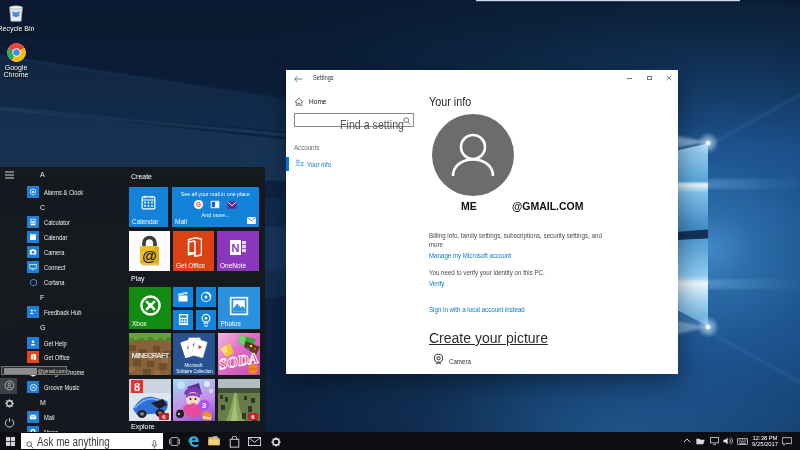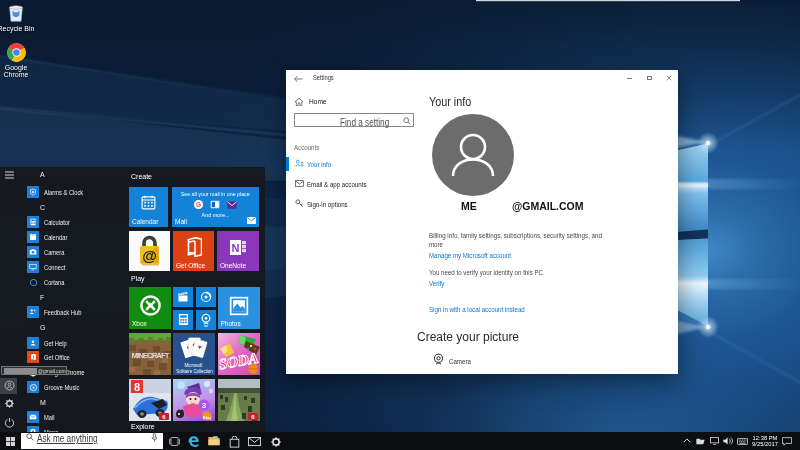--- a/index.html
+++ b/index.html
@@ -8,21 +8,21 @@
 .abs { position:absolute; }
 
 
 #wall { position:absolute; top:0; left:0; width:800px; height:450px; }
 
 
 .dicon { position:absolute; width:60px; text-align:center; color:#fff; font-size:7px; text-shadow:0 1px 2px rgba(0,0,0,.9); }
 
 
 #taskbar { position:absolute; left:0; top:432px; width:800px; height:18px; background:#0c0e12; z-index:60; }
-#tb-search { position:absolute; left:21px; top:1px; width:142px; height:16px; background:#fff; display:flex; align-items:flex-start; font-size:10px; color:#3a3a3a;text-decoration:underline; }
+#tb-search { position:absolute; left:21px; top:1px; width:142px; height:16px; background:#fff; display:flex; align-items:flex-end; font-size:12px; color:#3a3a3a; }
 
 
 #startmenu { position:absolute; left:0; top:167px; width:265px; height:265px; background:rgba(21,25,31,0.98); z-index:40; color:#eee; }
 .appitem { position:absolute; height:14px; display:flex; align-items:center; font-size:7px; color:#eee; }
 .appitem .ic { width:12px; height:12px; margin-right:5px; display:flex; align-items:center; justify-content:center; flex:none; }
 .alpha { position:absolute; font-size:7px; color:#eee; }
 .tile { position:absolute; overflow:hidden; }
 .tlabel { position:absolute; left:3px; bottom:2px; font-size:6.5px; color:#fff; }
 .grouplabel { position:absolute; font-size:7px; color:#fff; }
 
@@ -163,67 +163,53 @@
     <svg class="abs" style="left:380px;top:5px;" width="6" height="6" viewBox="0 0 8 8">
           <path d="M1 1 L7 7 M7 1 L1 7" stroke="#777" stroke-width="1.1"></path>
         </svg>
   </div>
 
   <svg class="abs" style="left:8px;top:27px;" width="10" height="10" viewBox="0 0 24 24">
         <path d="M12 3 L2.5 11.5 L5.5 11.5 L5.5 20.5 L10 20.5 L10 14.5 L14 14.5 L14 20.5 L18.5 20.5 L18.5 11.5 L21.5 11.5 Z" stroke="#333" stroke-width="1.5" fill="none" stroke-linejoin="round"></path>
       </svg>
   <div class="abs" style="left:23px;top:27px;font-size:8px;color:#111;"><span class="tx">Home</span></div>
   <div class="abs" style="left:8px;top:43px;width:120px;height:14px;border:1px solid #8a8a8a;background:#fff;">
-    <div class="abs" style="left:5px;top:3px;font-size:10px;color:#555;padding-left:40px;"><span class="tx">Find a setting</span></div>
+    <div class="abs" style="left:5px;top:3px;font-size:13px;color:#555;padding-left:40px;"><span class="tx">Find a setting</span></div>
     <svg class="abs" style="left:108px;top:3px;" width="8" height="8" viewBox="0 0 10 10">
           <circle cx="4" cy="4" r="3" stroke="#555" fill="none" stroke-width="1"></circle>
           <path d="M6.3 6.3 L9 9" stroke="#555" stroke-width="1"></path>
         </svg>
   </div>
   <div class="abs" style="left:8px;top:73px;font-size:7.5px;color:#6a6a6a;"><span class="tx">Accounts</span></div>
 
   <div class="abs" style="left:0;top:87px;width:3px;height:14px;background:#0078d7;"></div>
   <div class="sideitem" style="top:86px;color:#0078d7;">
     <div class="si"><svg width="9" height="9" viewBox="0 0 16 16">
             <circle cx="5" cy="4.5" r="2.6" stroke="#0078d7" fill="none" stroke-width="1.2"></circle>
             <path d="M1 13 C1 9.5 9 9.5 9 13" stroke="#0078d7" fill="none" stroke-width="1.2"></path>
             <path d="M10.5 6 L15 6 M10.5 9 L15 9 M10.5 12 L15 12" stroke="#0078d7" stroke-width="1.2"></path>
           </svg></div>
     <span class="tx">Your info</span>
   </div>
-  <div class="sideitem" style="top:106px;">
-    <div class="si"><svg width="9" height="9" viewBox="0 0 16 16">
-            <rect x="1" y="3" width="14" height="10" stroke="#333" fill="none" stroke-width="1.2"></rect>
-            <path d="M1.5 4 L8 9 L14.5 4" stroke="#333" fill="none" stroke-width="1.2"></path>
-          </svg></div>
-    <span class="tx">Email &amp; app accounts</span>
-  </div>
-  <div class="sideitem" style="top:126px;">
-    <div class="si"><svg width="9" height="9" viewBox="0 0 16 16">
-            <circle cx="5" cy="5" r="3.4" stroke="#333" fill="none" stroke-width="1.3"></circle>
-            <path d="M7.5 7.5 L13.5 13.5 M10.5 10.5 L12.5 8.5 M12 12 L14 10" stroke="#333" fill="none" stroke-width="1.3"></path>
-          </svg></div>
-    <span class="tx">Sign-in options</span>
-  </div>
 
   <div class="abs" style="left:143px;top:25px;font-size:12px;color:#2b2b2b;"><span class="tx9">Your info</span></div>
   <div class="abs" style="left:146px;top:44px;width:82px;height:82px;border-radius:50%;background:#6c6c6c;">
     <svg width="82" height="82" viewBox="0 0 82 82">
           <circle cx="41" cy="33" r="12" stroke="#fff" stroke-width="2.6" fill="none"></circle>
           <path d="M21 62 C21 40 61 40 61 62" stroke="#fff" stroke-width="2.6" fill="none"></path>
         </svg>
   </div>
   <div class="abs" style="left:143px;top:130px;font-size:10.5px;font-weight:bold;color:#111;margin-left:32px;">ME</div>
   <div class="abs" style="left:226px;top:130px;font-size:10.5px;font-weight:bold;color:#111;">@GMAIL.COM</div>
   <div class="abs" style="left:143px;top:160.5px;font-size:7.5px;color:#4a4a4a;line-height:9.5px;"><span class="tx" style="transform:scaleX(0.83);">Billing info, family settings, subscriptions, security settings, and</span><br><span class="tx">more</span></div>
   <div class="abs link" style="left:143px;top:181px;"><span class="tx">Manage my Microsoft account</span></div>
   <div class="abs" style="left:143px;top:198px;color:#4a4a4a;"><span class="tx">You need to verify your identity on this PC.</span></div>
   <div class="abs link" style="left:143px;top:209px;"><span class="tx">Verify</span></div>
   <div class="abs link" style="left:143px;top:235px;"><span class="tx">Sign in with a local account instead</span></div>
-  <div class="abs" style="left:131px;top:260px;font-size:12px;color:#2b2b2b;">Create your picture</div>
+  <div class="abs" style="left:143px;top:260px;font-size:14px;color:#2b2b2b;text-decoration:underline;">Create your picture</div>
   <svg class="abs" style="left:146px;top:283px;" width="13" height="13" viewBox="0 0 16 16">
         <circle cx="8" cy="6.5" r="5" stroke="#222" fill="none" stroke-width="1.2"></circle>
         <circle cx="8" cy="6.5" r="2" stroke="#222" fill="none" stroke-width="1.2"></circle>
         <path d="M5 13.5 C6 12 10 12 11 13.5" stroke="#222" fill="none" stroke-width="1.2"></path>
       </svg>
   <div class="abs" style="left:163px;top:287px;color:#333;"><span class="tx">Camera</span></div>
 </div>
 
 <div id="startmenu">
 

